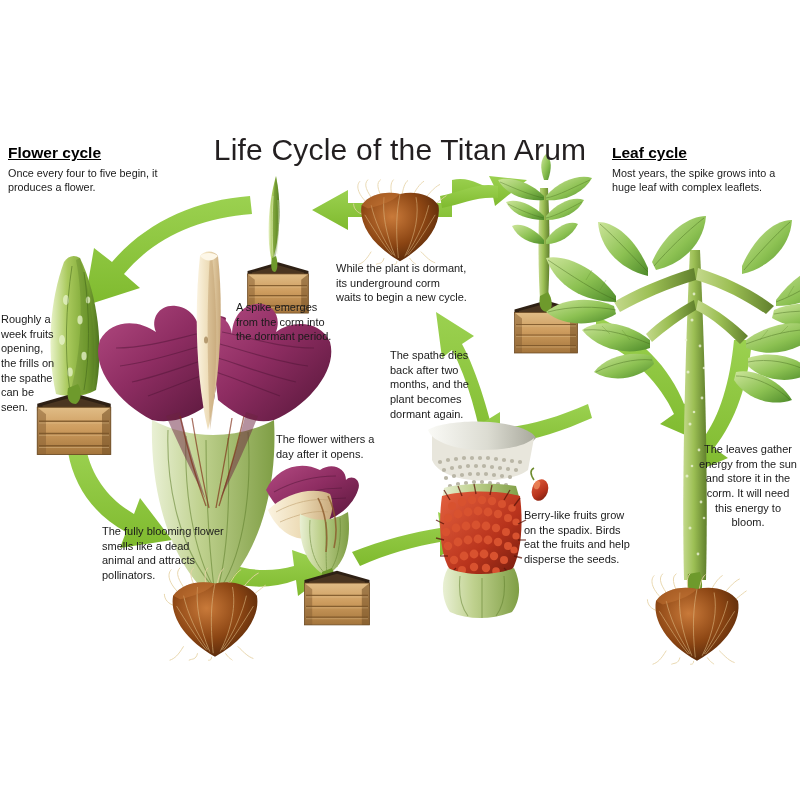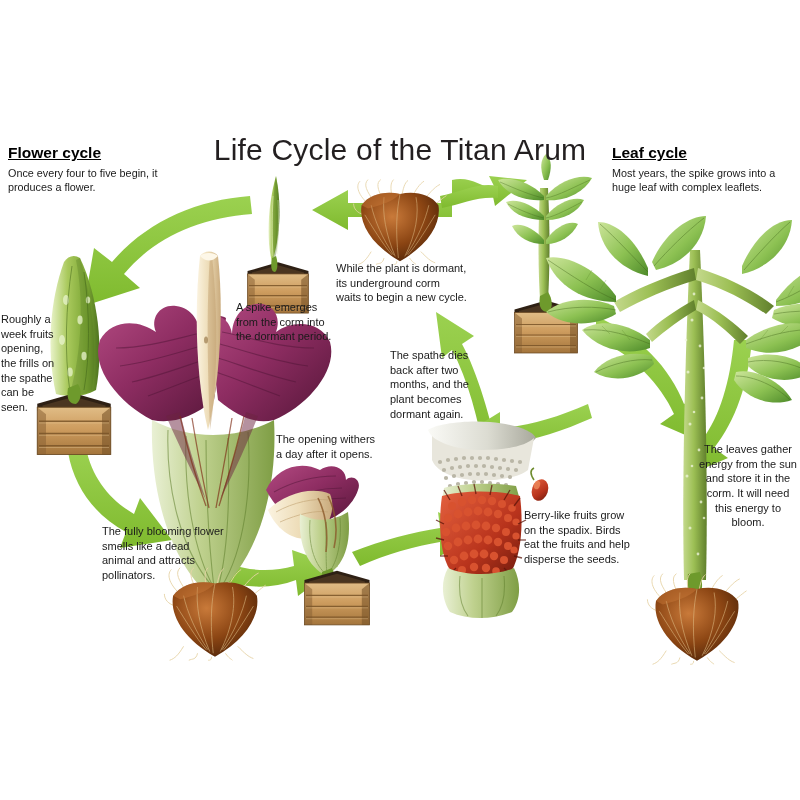--- a/index.html
+++ b/index.html
@@ -583,19 +583,19 @@
 
   <div class="abs txt caption" style="left:236px; top:300px; width:104px;">A spike emerges from the corm into the dormant period.</div>
 
   <div class="abs txt caption" style="left:1px; top:312px; width:58px;">Roughly a week fruits opening, the frills on the spathe can be seen.</div>
 
   <div class="abs txt caption" style="left:390px; top:348px; width:98px;">The spathe dies back after two months, and the plant becomes dormant again.</div>
 
 
   <div class="abs txt caption" style="left:698px; top:442px; width:100px;text-align:center;">The leaves gather energy from the sun and store it in the corm. It will need this energy to bloom.</div>
 
-  <div class="abs txt caption" style="left:276px; top:432px; width:106px;">The opening withers a day after it opens.</div>
+  <div class="abs txt caption" style="left:276px; top:432px; width:106px;">The flower withers a day after it opens.</div>
 
   <div class="abs txt caption" style="left:524px; top:508px; width:108px;">Berry-like fruits grow on the spadix. Birds eat the fruits and help disperse the seeds.</div>
 
   <div class="abs txt caption" style="left:66px; top:524px; width:122px;margin-left:36px;">The fully blooming flower smells like a dead animal and attracts pollinators.</div>
 
 </div>
 
 </body></html>

